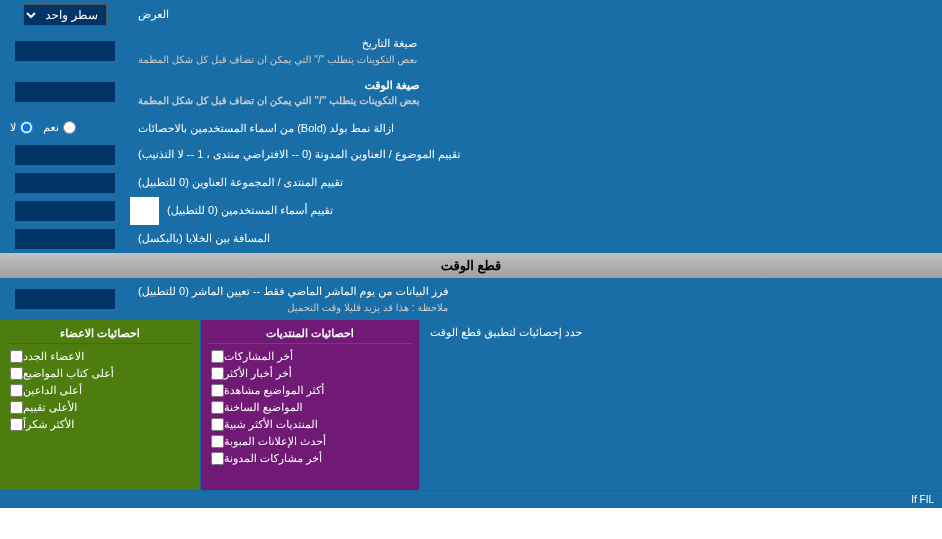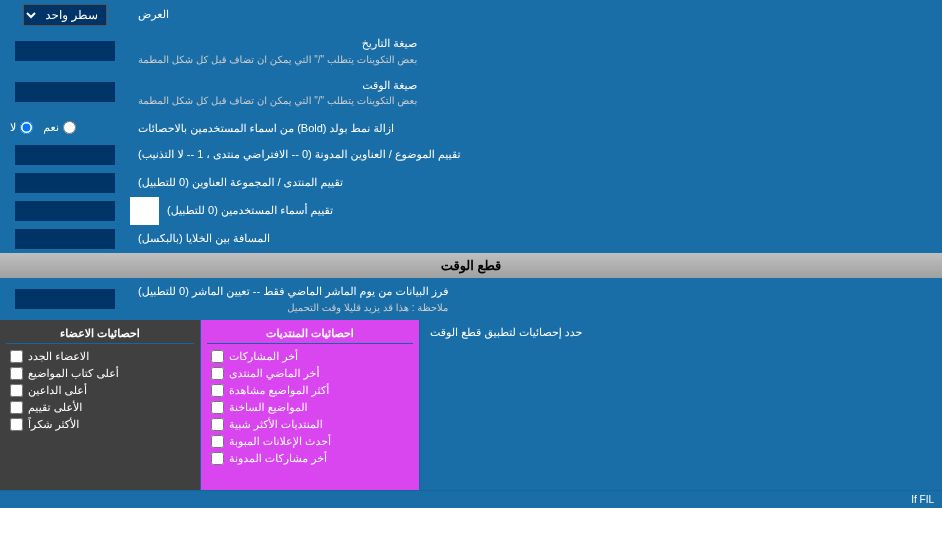--- a/index.html
+++ b/index.html
@@ -73,21 +73,20 @@
       color: #fff;
       font-size: 11px;
       display: flex;
       align-items: center;
       gap: 4px;
     }
 
     .stats-item {
       display: flex;
       align-items: center;
-      gap: 5px;
       padding: 2px 4px;
       color: #fff;
       font-size: 11px;
       justify-content: flex-end;
     }
 
     .stats-item input[type="checkbox"] {
       margin: 0;
     }
 
@@ -127,21 +126,21 @@
       <div>صيغة التاريخ</div>
       <div class="note-text">بعض التكوينات يتطلب "/" التي يمكن ان تضاف قبل كل شكل المطمة</div>
     </div>
   </div>
   <div class="input-cell" style="width:130px;">
     <input type="text" style="width: 100px;">
   </div>
 </div>
 
 <div class="full-row">
-  <div class="label-cell" style="flex:1; min-height:36px;">
+  <div class="label-cell" style="flex:1; min-height:36px;font-weight:bold;">
     <div class="two-line-label">
       <div>صيغة الوقت</div>
       <div class="note-text">بعض التكوينات يتطلب "/" التي يمكن ان تضاف قبل كل شكل المطمة</div>
     </div>
   </div>
   <div class="input-cell" style="width:130px;">
     <input type="text" style="width: 100px;">
   </div>
 </div>
 
@@ -212,28 +211,28 @@
     <input type="text" style="width: 100px;">
   </div>
 </div>
 
 <div class="full-row" style="background:#1a6ea8; min-height:170px; align-items:stretch;">
 
   <div style="flex:1; background:#1a6ea8; color:#fff; padding:6px 10px; font-size:11px; text-align:left; display:flex; align-items:flex-start; justify-content:flex-end;">
     <span>حدد إحصائيات لتطبيق قطع الوقت</span>
   </div>
 
-  <div style="min-width:220px; background:#d946ef; border-right:1px solid #1565a0; border-left:1px solid #1565a0; padding:4px 6px;">
+  <div style="min-width:220px; background:#701a75; border-right:1px solid #1565a0; border-left:1px solid #1565a0; padding:4px 6px;">
     <div style="color:#fff; font-weight:bold; text-align:center; font-size:11px; padding:3px 0; border-bottom:1px solid #1565a0; margin-bottom:4px;">احصائيات المنتديات</div>
     <div class="stats-item">
       <span>أخر المشاركات</span>
       <input type="checkbox" style="">
     </div>
     <div class="stats-item">
-      <span>أخر الماضي المنتدى</span>
+      <span>أخر أخبار الأكثر</span>
       <input type="checkbox" style="">
     </div>
     <div class="stats-item">
       <span>أكثر المواضيع مشاهدة</span>
       <input type="checkbox" style="">
     </div>
     <div class="stats-item">
       <span>المواضيع الساخنة</span>
       <input type="checkbox" style="">
     </div>
@@ -244,21 +243,21 @@
     <div class="stats-item">
       <span>أحدث الإعلانات المبوبة</span>
       <input type="checkbox" style="">
     </div>
     <div class="stats-item">
       <span>أخر مشاركات المدونة</span>
       <input type="checkbox" style="">
     </div>
   </div>
 
-  <div style="min-width:200px; background:#404040; padding:4px 6px;">
+  <div style="min-width:200px; background:#4d7c0f; padding:4px 6px;">
     <div style="color:#fff; font-weight:bold; text-align:center; font-size:11px; padding:3px 0; border-bottom:1px solid #1565a0; margin-bottom:4px;">احصائيات الاعضاء</div>
     <div class="stats-item">
       <span>الاعضاء الجدد</span>
       <input type="checkbox" style="">
     </div>
     <div class="stats-item">
       <span>أعلى كتاب المواضيع</span>
       <input type="checkbox" style="">
     </div>
     <div class="stats-item">

